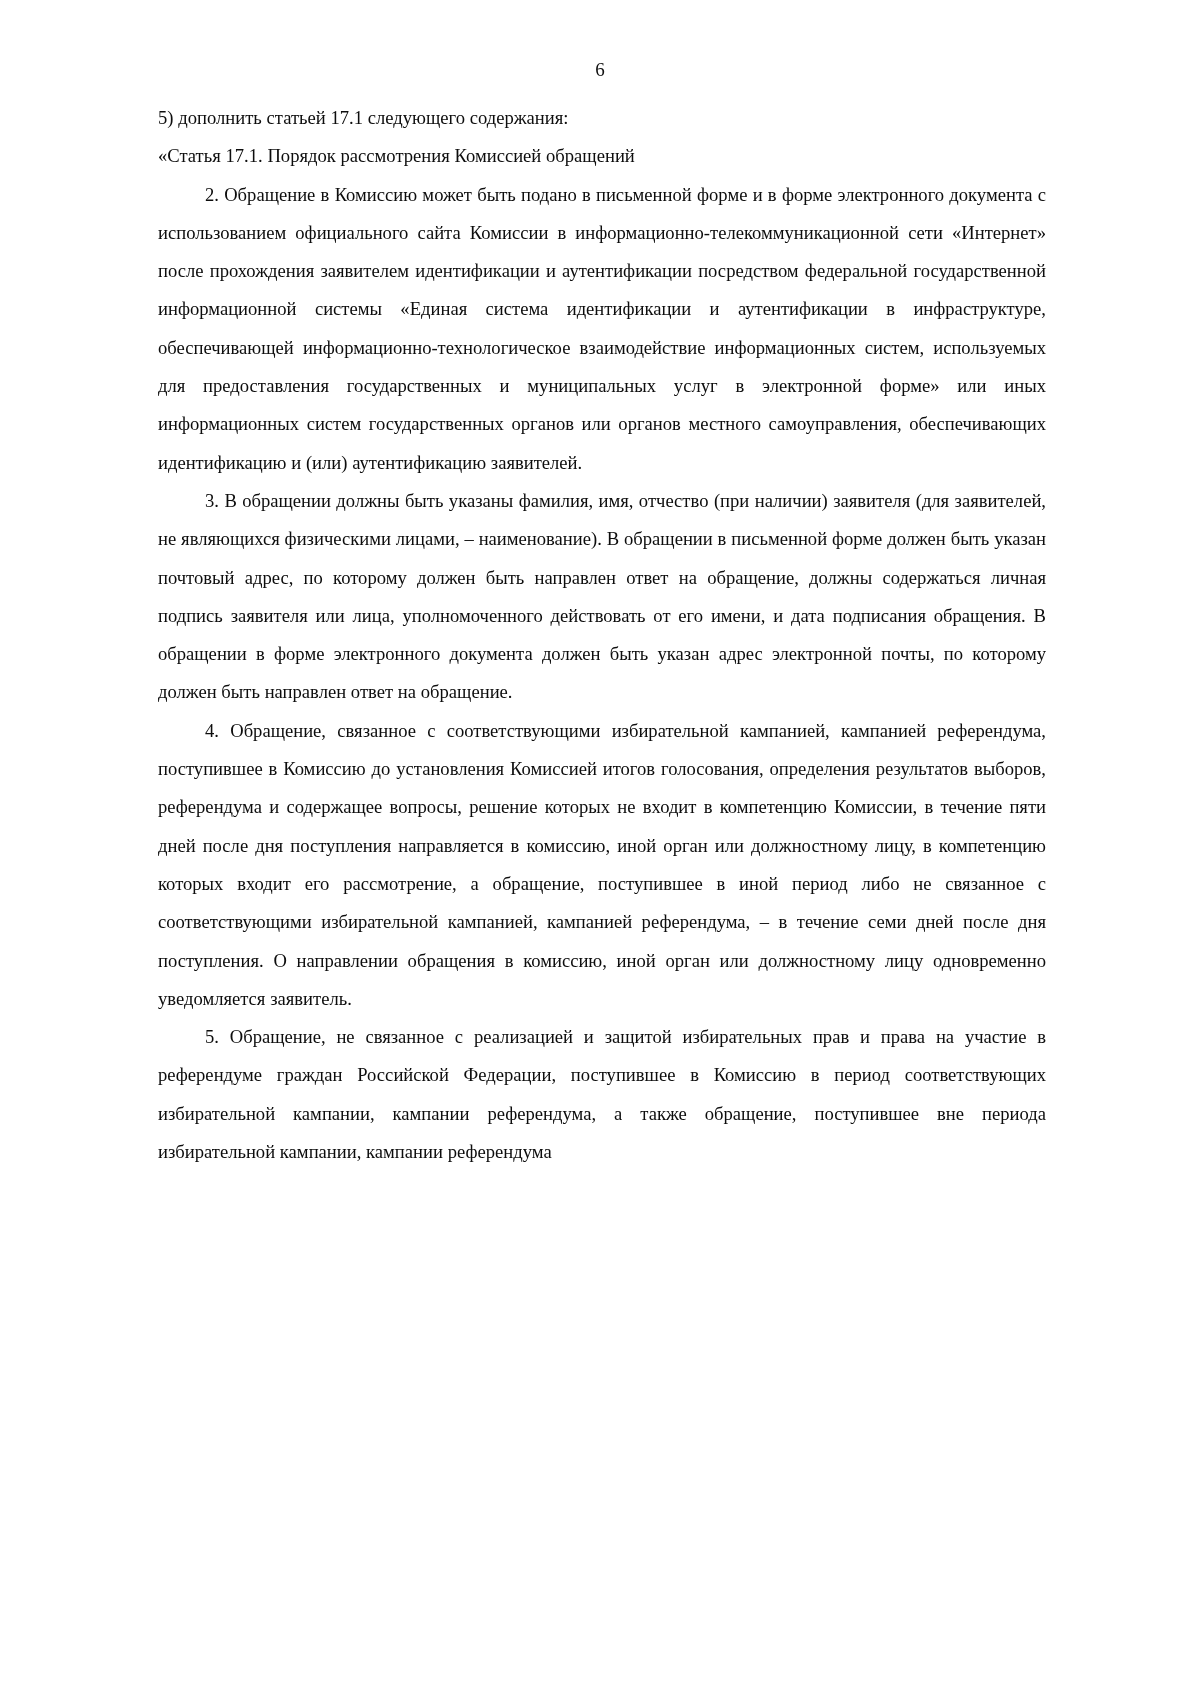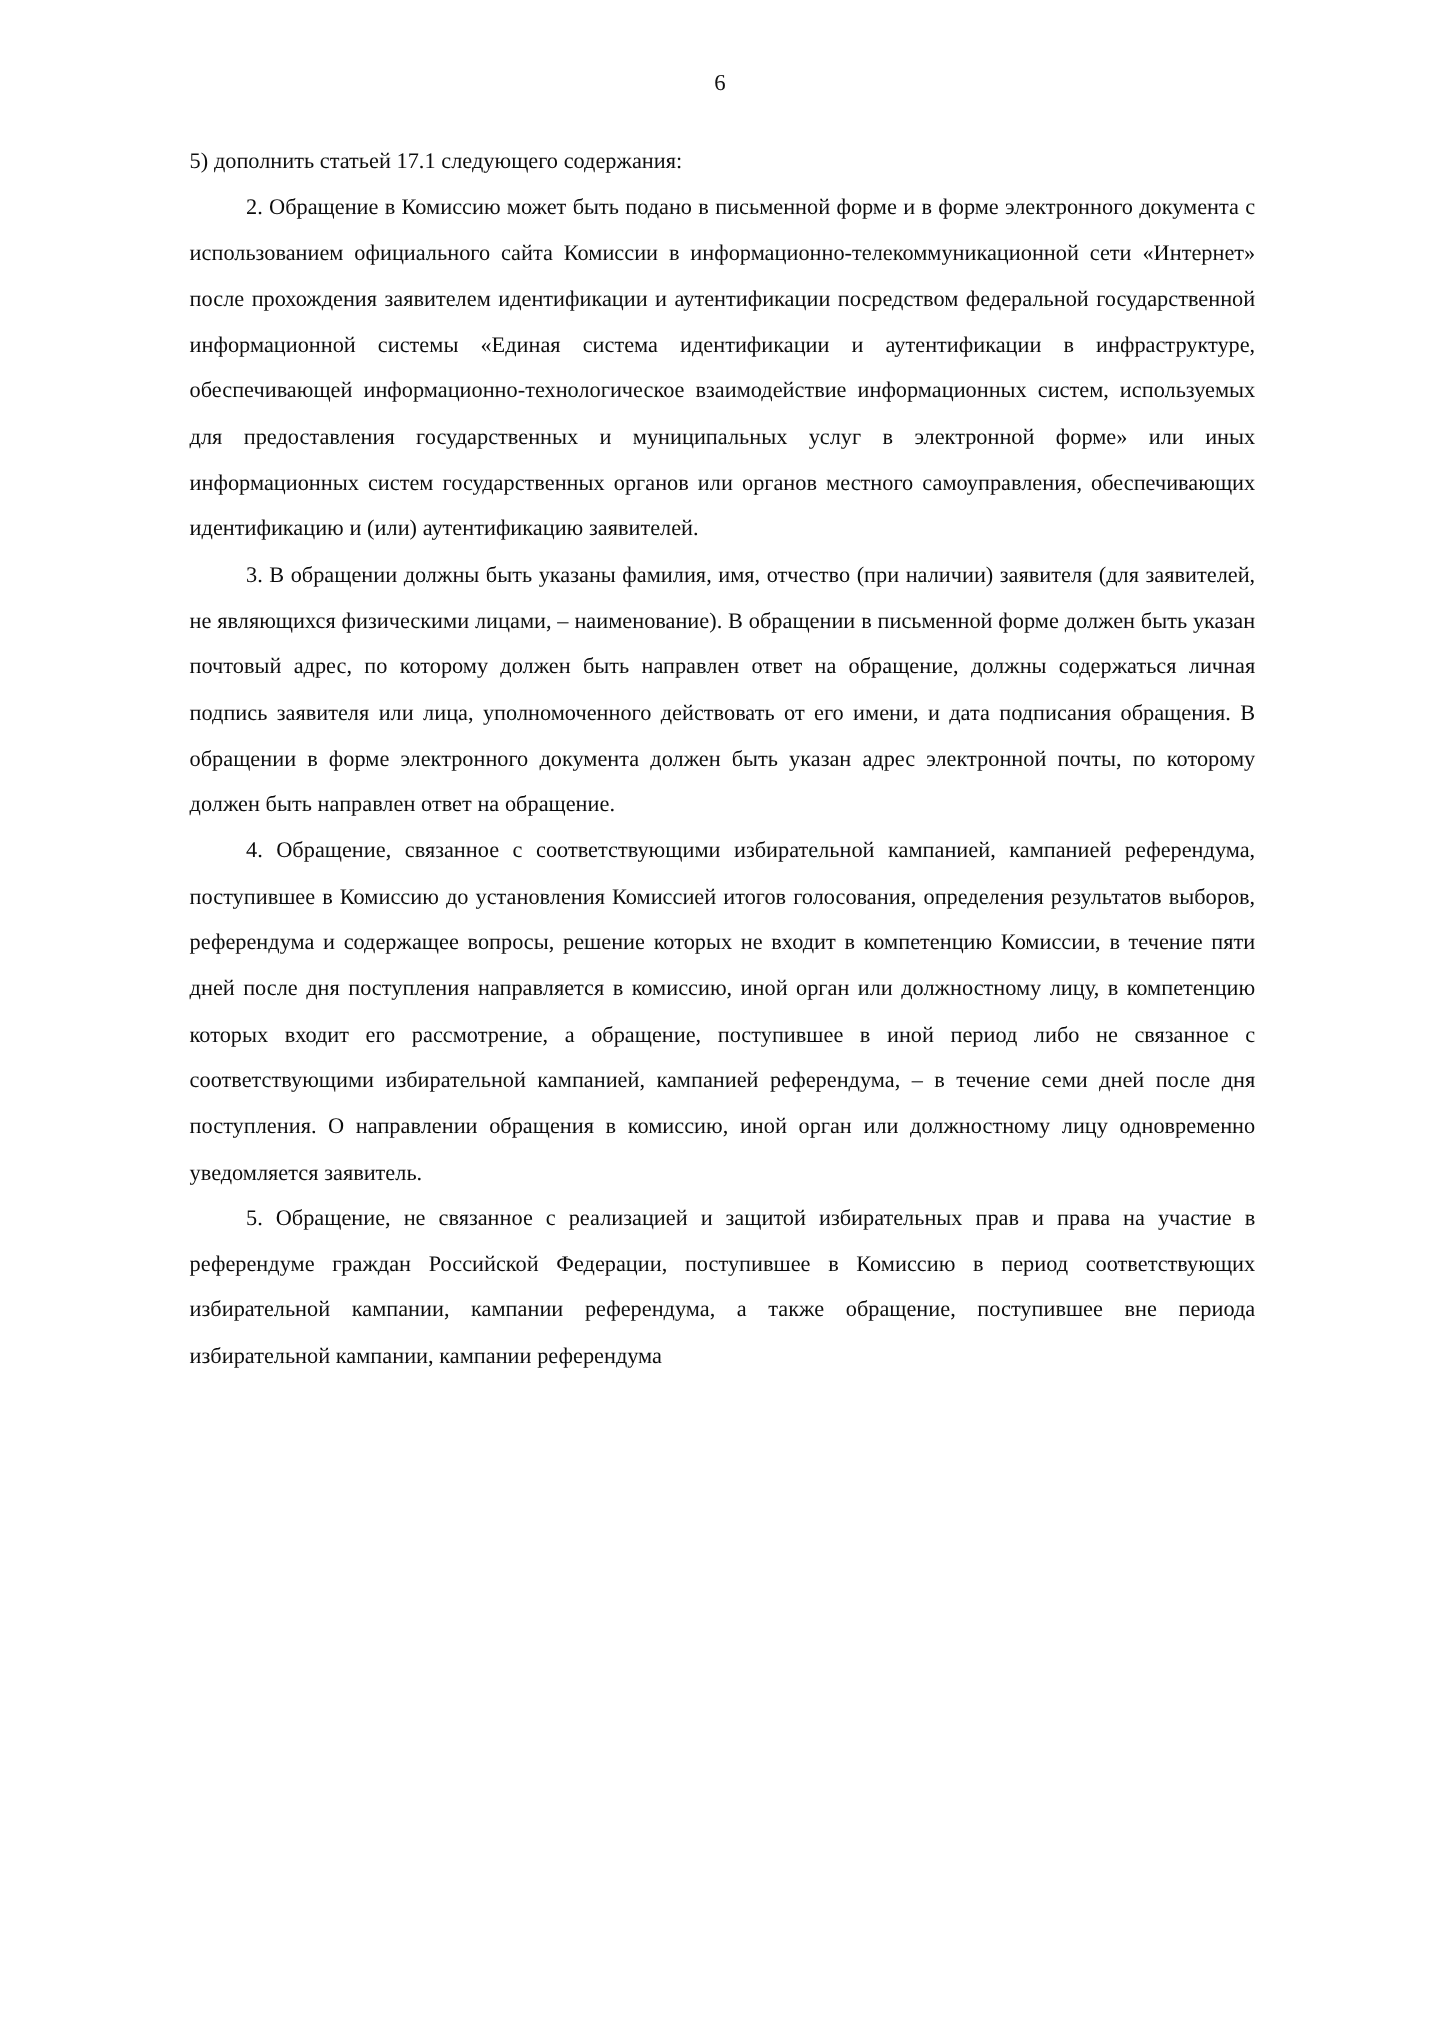--- a/index.html
+++ b/index.html
@@ -25,21 +25,21 @@
     width: 1200px;
     text-align: center;
     font-size: 19px;
     line-height: 24px;
     color: #111;
     letter-spacing: 0.2px;
   }
   .body-block {
     position: absolute;
     left: 158px;
-    top: 116px;
+    top: 99px;
     width: 888px;
   }
   p.para {
     margin: 0;
     padding: 0;
     font-size: 18.6px;
     line-height: 38.3px;
     text-align: justify;
     text-justify: inter-word;
     color: #0d0d0d;
@@ -59,20 +59,21 @@
 <body>
 
 <div class="page">
 
   <div class="page-number">6</div>
 
   <div class="body-block">
 
     <p class="para flush">5) дополнить статьей 17.1 следующего содержания:</p>
 
+    <p class="para flush">«Статья 17.1. Порядок рассмотрения Комиссией обращений</p>
 
 
     <p class="para indent">2. Обращение в Комиссию может быть подано в письменной форме и в форме электронного документа с использованием официального сайта Комиссии в информационно-телекоммуникационной сети «Интернет» после прохождения заявителем идентификации и аутентификации посредством федеральной государственной информационной системы «Единая система идентификации и аутентификации в инфраструктуре, обеспечивающей информационно-технологическое взаимодействие информационных систем, используемых для предоставления государственных и муниципальных услуг в электронной форме» или иных информационных систем государственных органов или органов местного самоуправления, обеспечивающих идентификацию и (или) аутентификацию заявителей.</p>
 
     <p class="para indent">3. В обращении должны быть указаны фамилия, имя, отчество (при наличии) заявителя (для заявителей, не являющихся физическими лицами, – наименование). В обращении в письменной форме должен быть указан почтовый адрес, по которому должен быть направлен ответ на обращение, должны содержаться личная подпись заявителя или лица, уполномоченного действовать от его имени, и дата подписания обращения. В обращении в форме электронного документа должен быть указан адрес электронной почты, по которому должен быть направлен ответ на обращение.</p>
 
     <p class="para indent">4. Обращение, связанное с соответствующими избирательной кампанией, кампанией референдума, поступившее в Комиссию до установления Комиссией итогов голосования, определения результатов выборов, референдума и содержащее вопросы, решение которых не входит в компетенцию Комиссии, в течение пяти дней после дня поступления направляется в комиссию, иной орган или должностному лицу, в компетенцию которых входит его рассмотрение, а обращение, поступившее в иной период либо не связанное с соответствующими избирательной кампанией, кампанией референдума, – в течение семи дней после дня поступления. О направлении обращения в комиссию, иной орган или должностному лицу одновременно уведомляется заявитель.</p>
 
     <p class="para indent">5. Обращение, не связанное с реализацией и защитой избирательных прав и права на участие в референдуме граждан Российской Федерации, поступившее в Комиссию в период соответствующих избирательной кампании, кампании референдума, а также обращение, поступившее вне периода избирательной кампании, кампании референдума</p>
 

